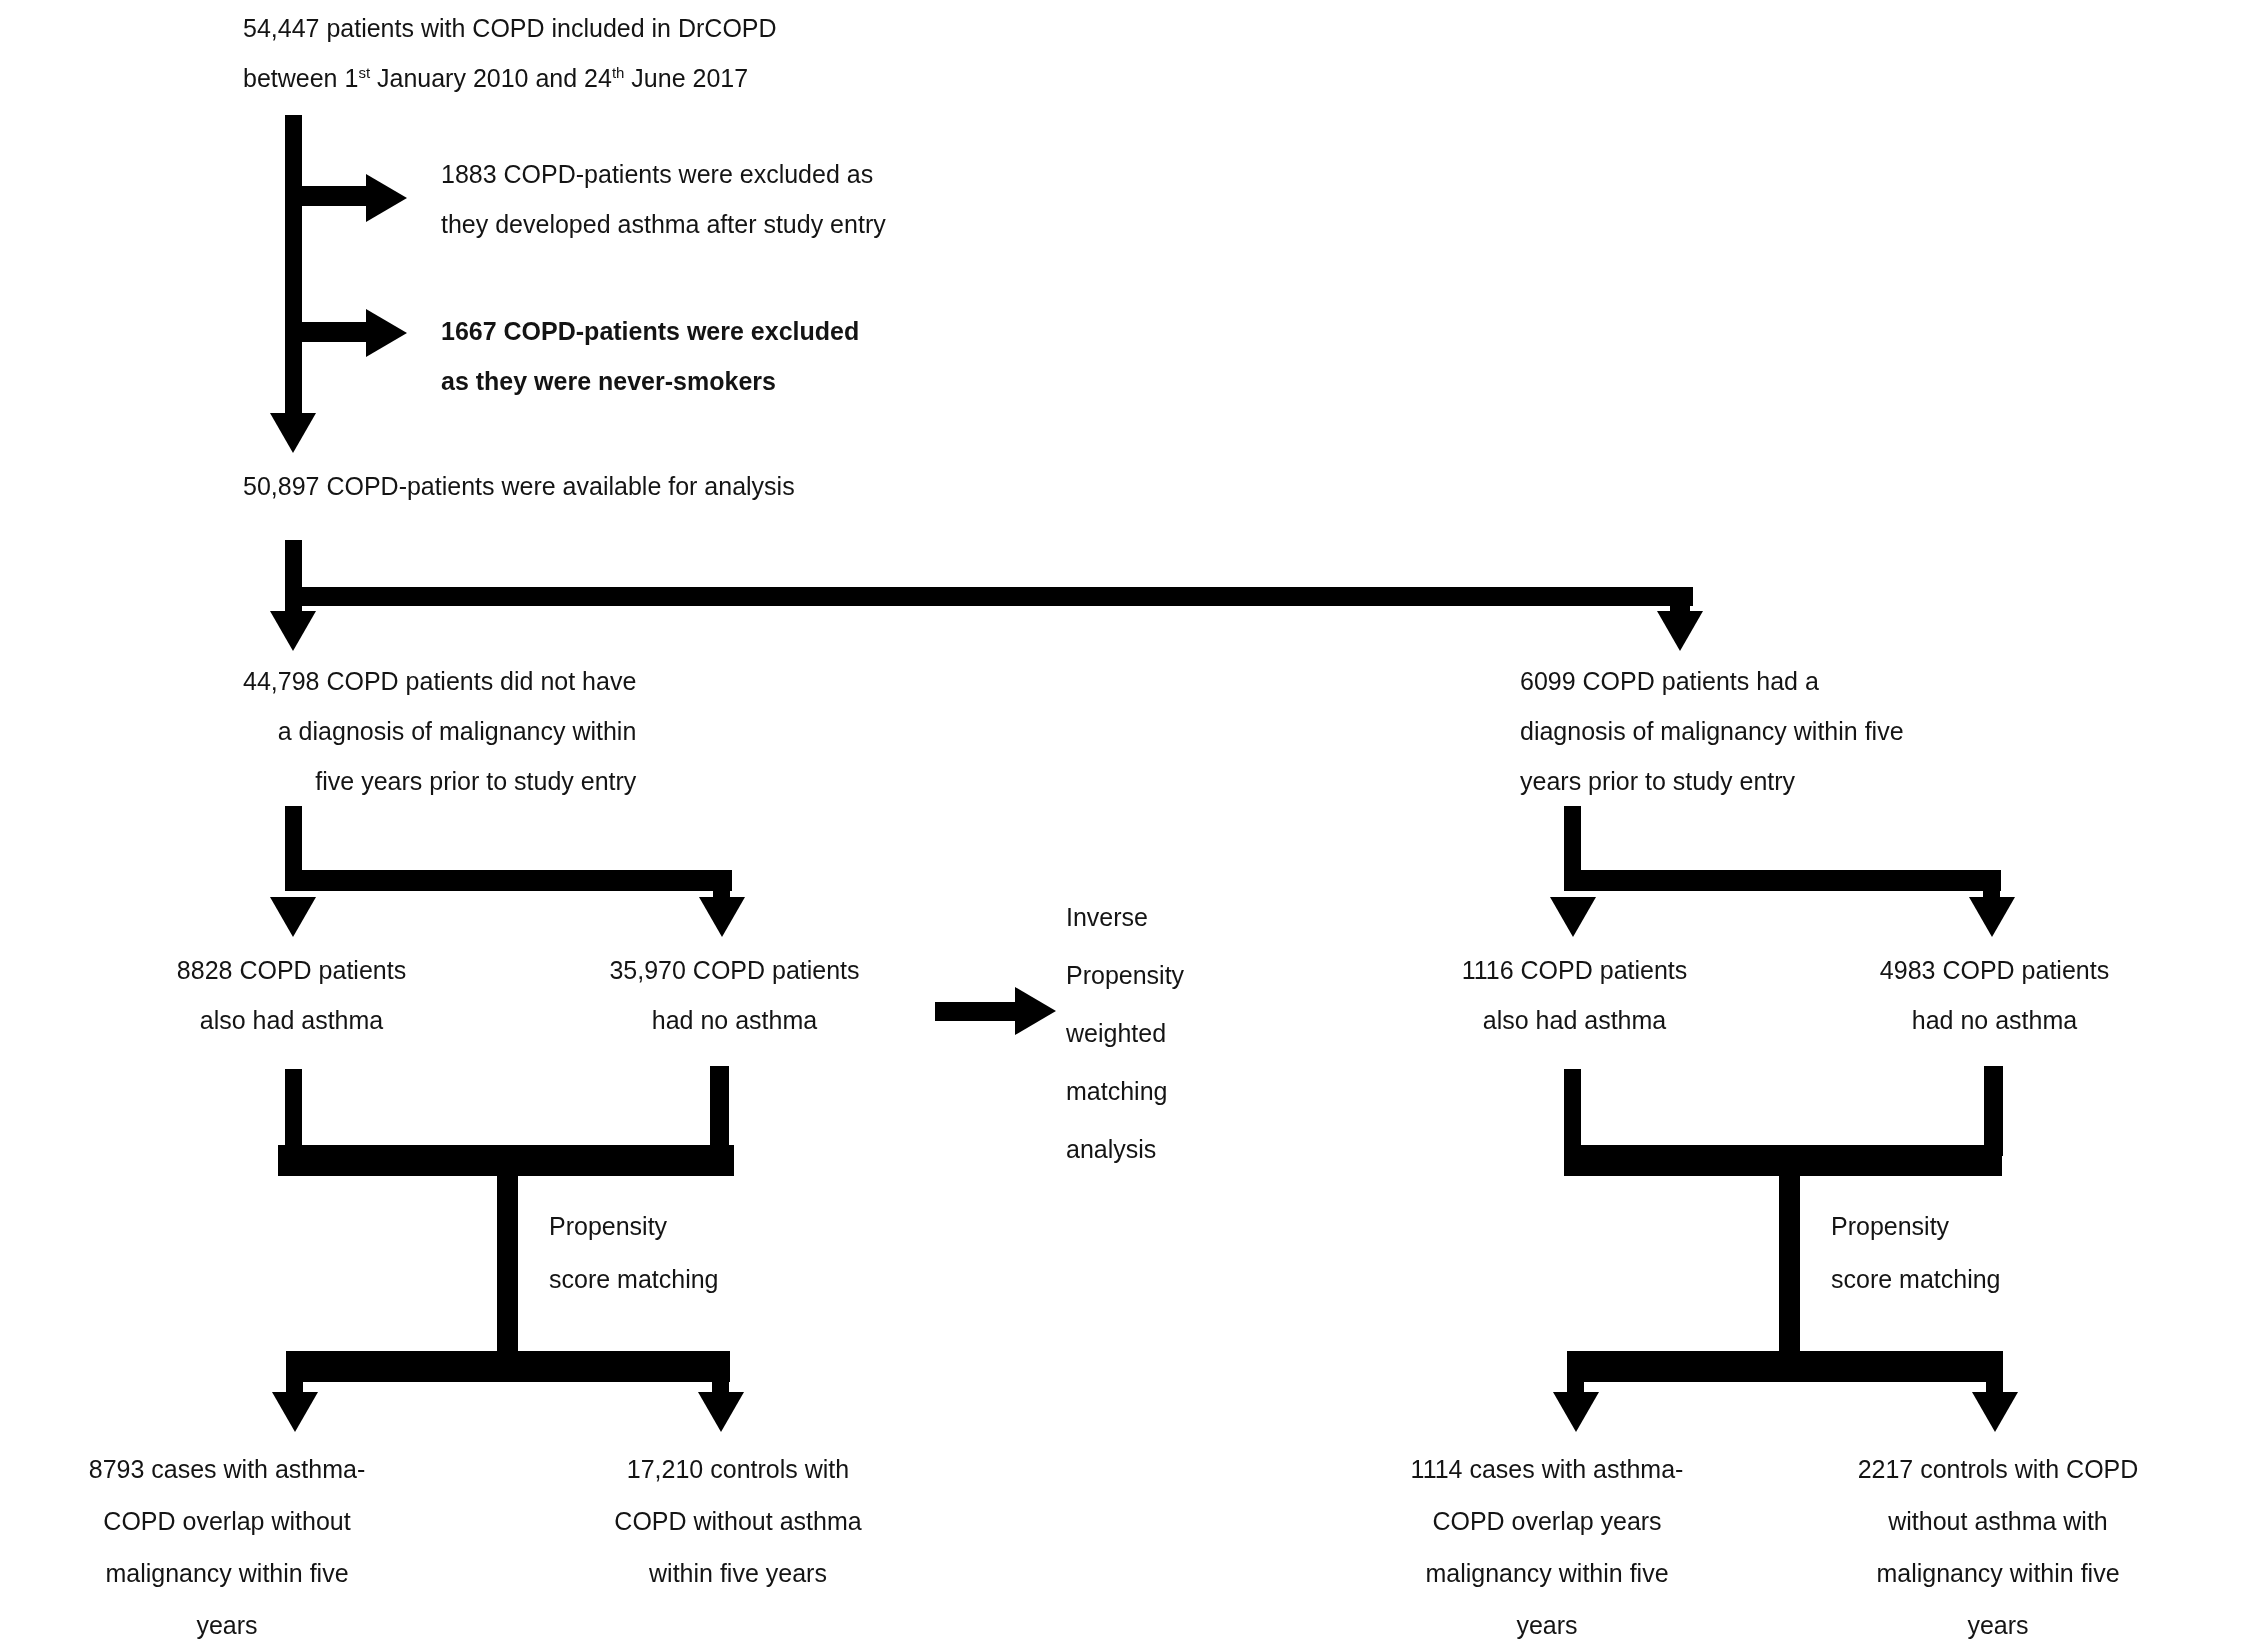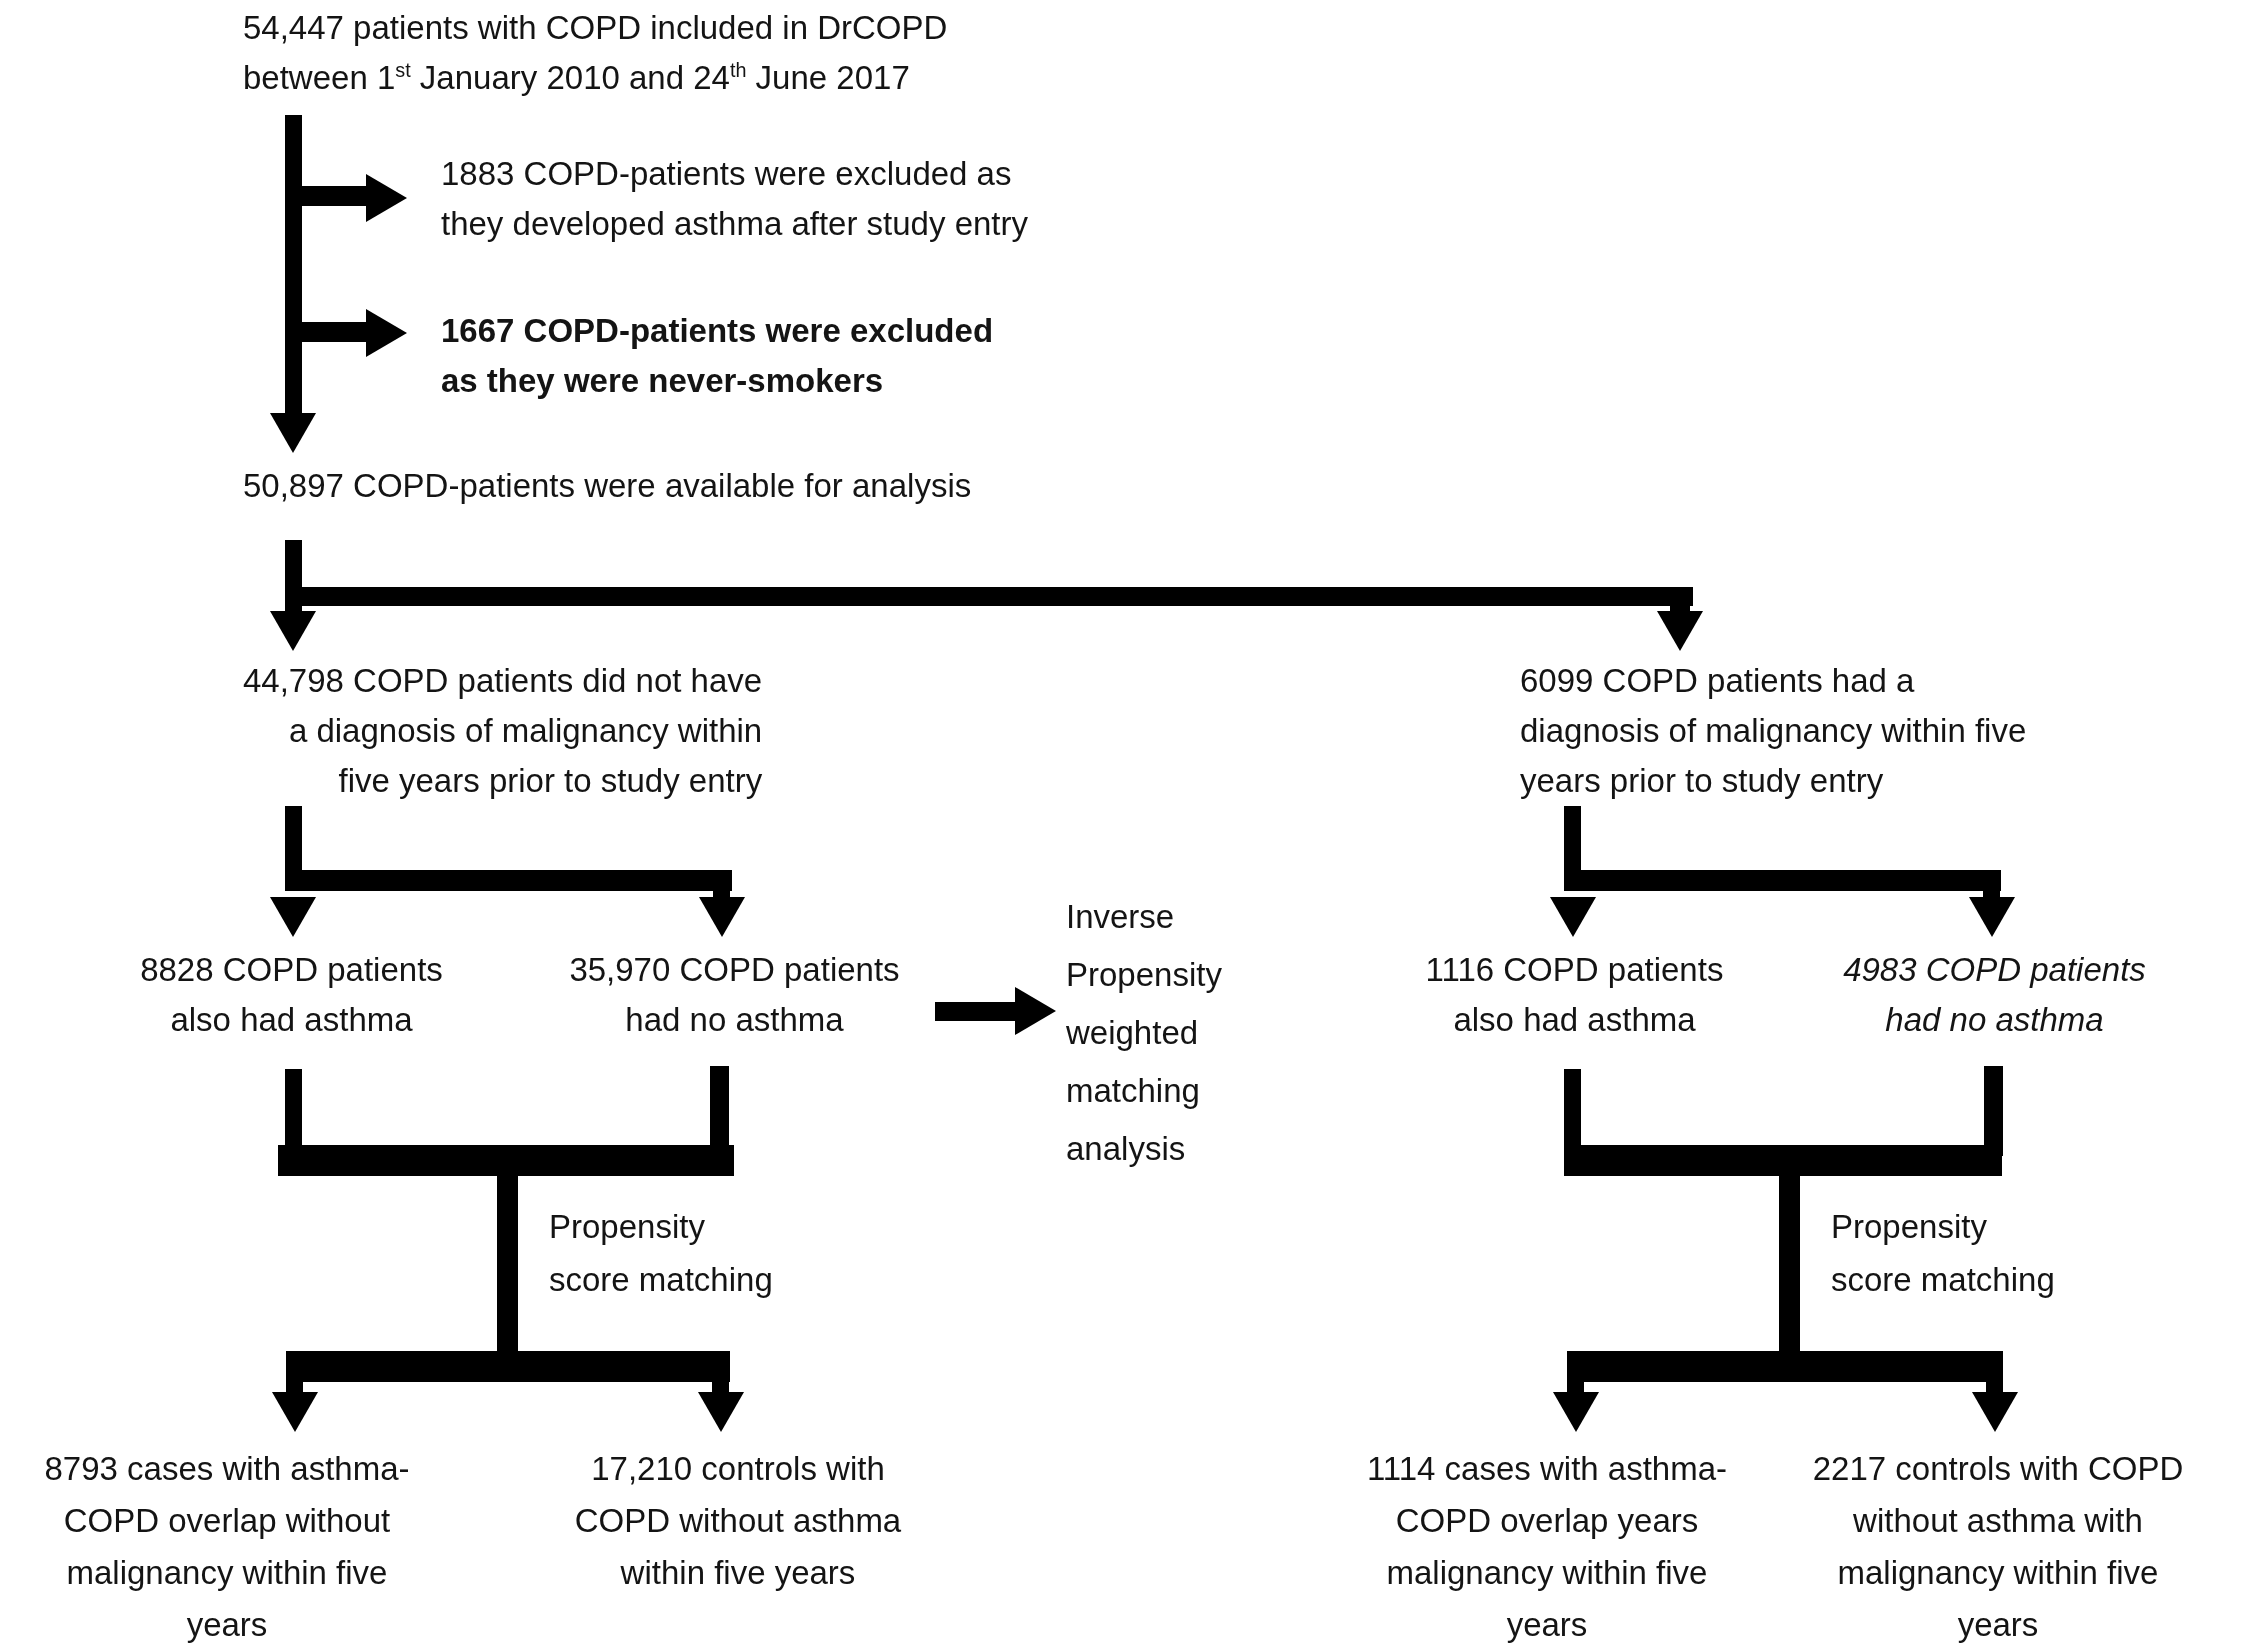--- a/index.html
+++ b/index.html
@@ -5,21 +5,21 @@
   html, body { margin: 0; padding: 0; background: #ffffff; }
   .canvas {
     position: relative;
     width: 2250px;
     height: 1651px;
     background: #ffffff;
     font-family: "Liberation Sans", "DejaVu Sans", sans-serif;
     color: #141414;
     overflow: hidden;
   }
-  .tb { position: absolute; font-size: 33px; line-height: 50px; white-space: nowrap; }
+  .tb { position: absolute; font-size: 25px; line-height: 50px; white-space: nowrap; }
   .tb.center { text-align: center; white-space: normal; }
   .tb.wide { line-height: 58px; }
   .tb.out { line-height: 52px; }
   sup.ss { font-size: 60%; vertical-align: super; line-height: 0; text-align: right; }
   
   .seg { position: absolute; background: #000000; }
   .ah-down {
     position: absolute; width: 0; height: 0;
     border-left: 23px solid transparent;
     border-right: 23px solid transparent;
@@ -76,21 +76,21 @@
   <div class="tb center" style="left:521px; top:945px; width:427px;">
     <div>35,970 COPD patients</div>
     <div>had no asthma</div>
   </div>
 
   <div class="tb center" style="left:1361px; top:945px; width:427px;">
     <div>1116 COPD patients</div>
     <div>also had asthma</div>
   </div>
 
-  <div class="tb center" style="left:1781px; top:945px; width:427px;font-style:italic;">
+  <div class="tb center" style="left:1781px; top:945px; width:427px;">
     <div>4983 COPD patients</div>
     <div>had no asthma</div>
   </div>
 
   <div class="tb wide" style="left:1066px; top:888px;">
     <div>Inverse</div>
     <div>Propensity</div>
     <div>weighted</div>
     <div>matching</div>
     <div>analysis</div>

